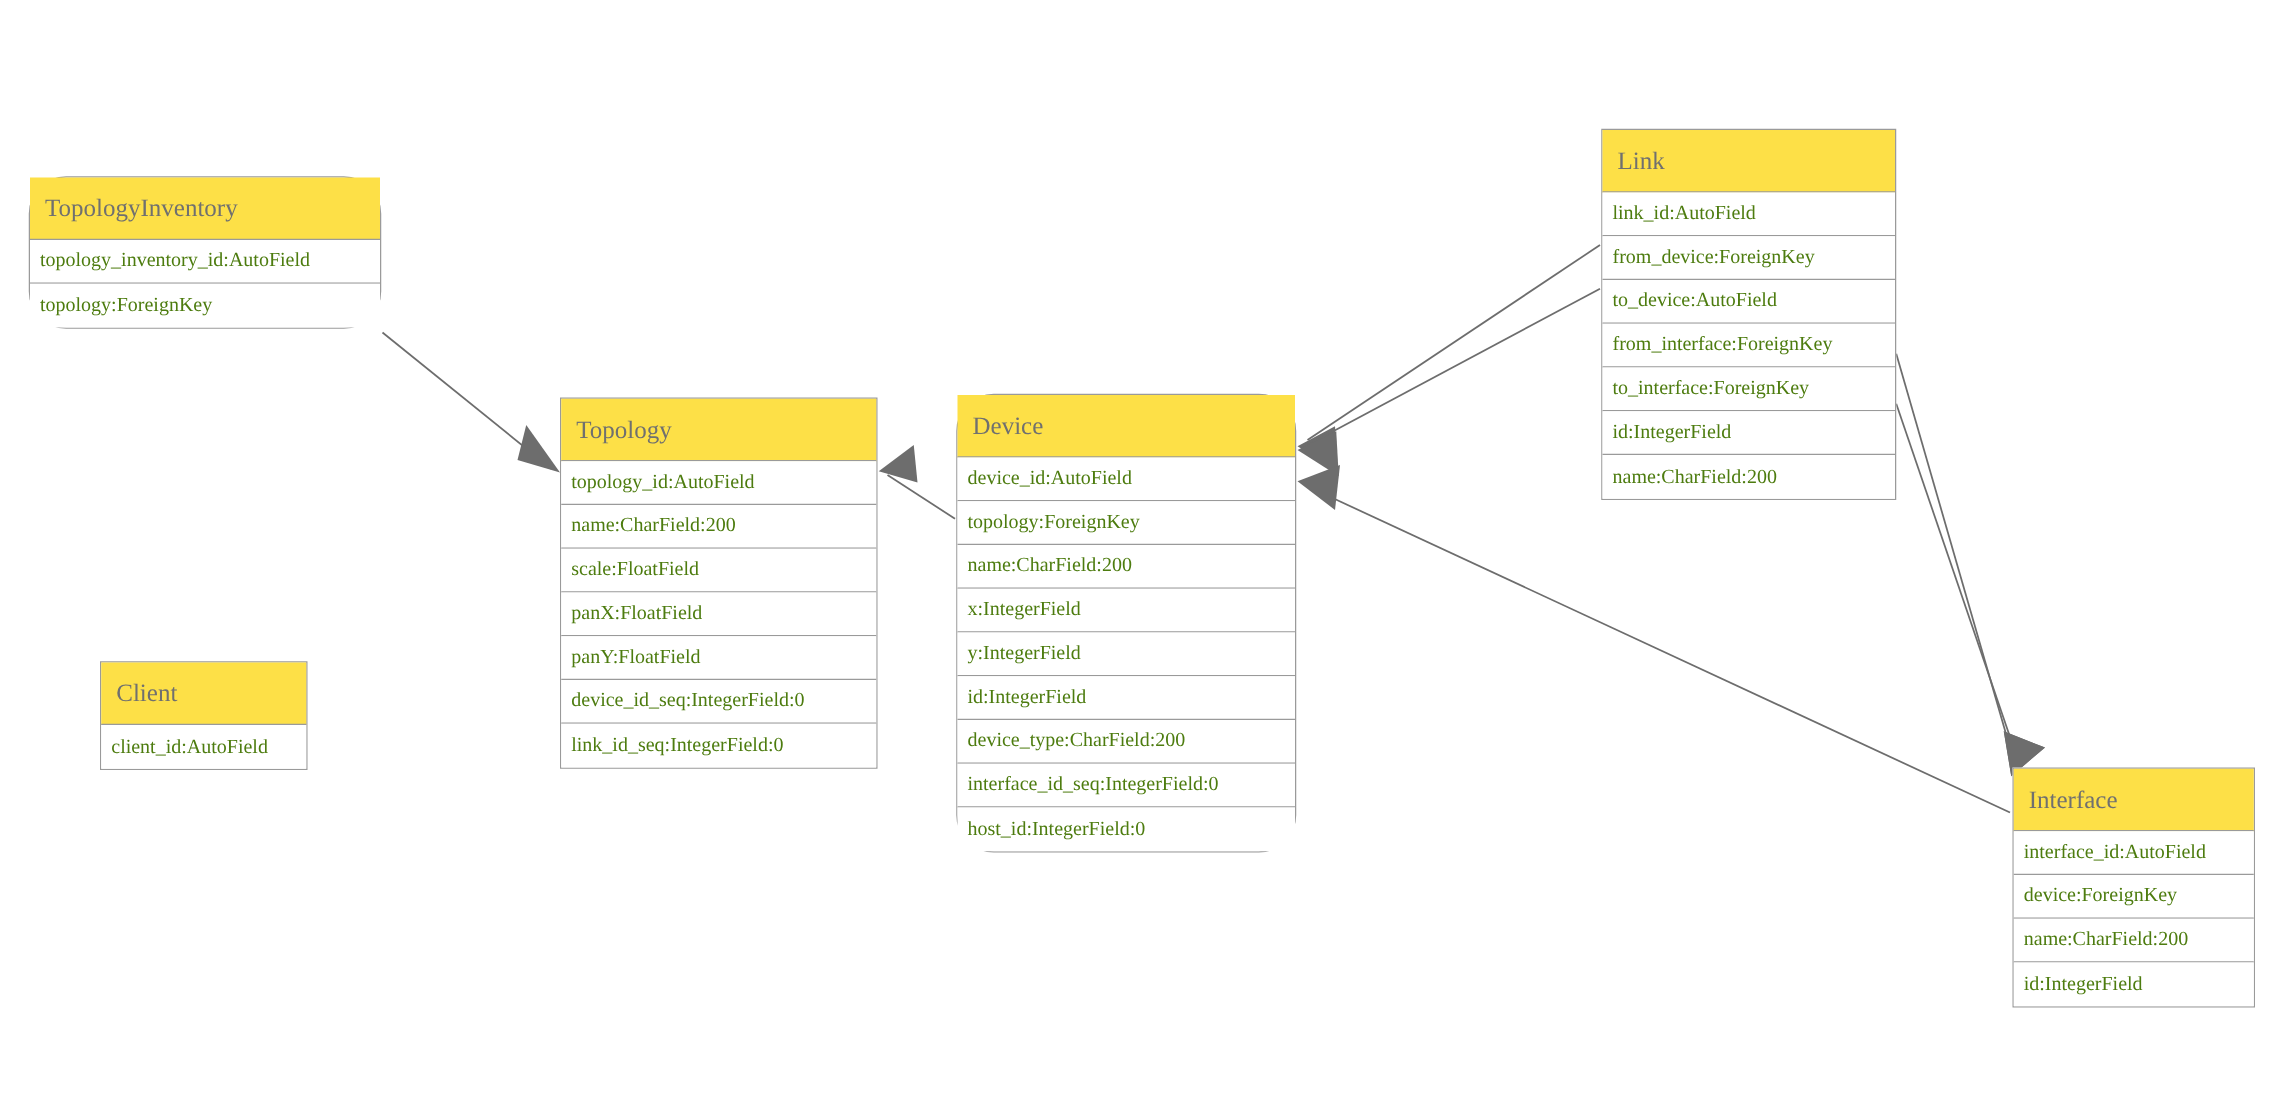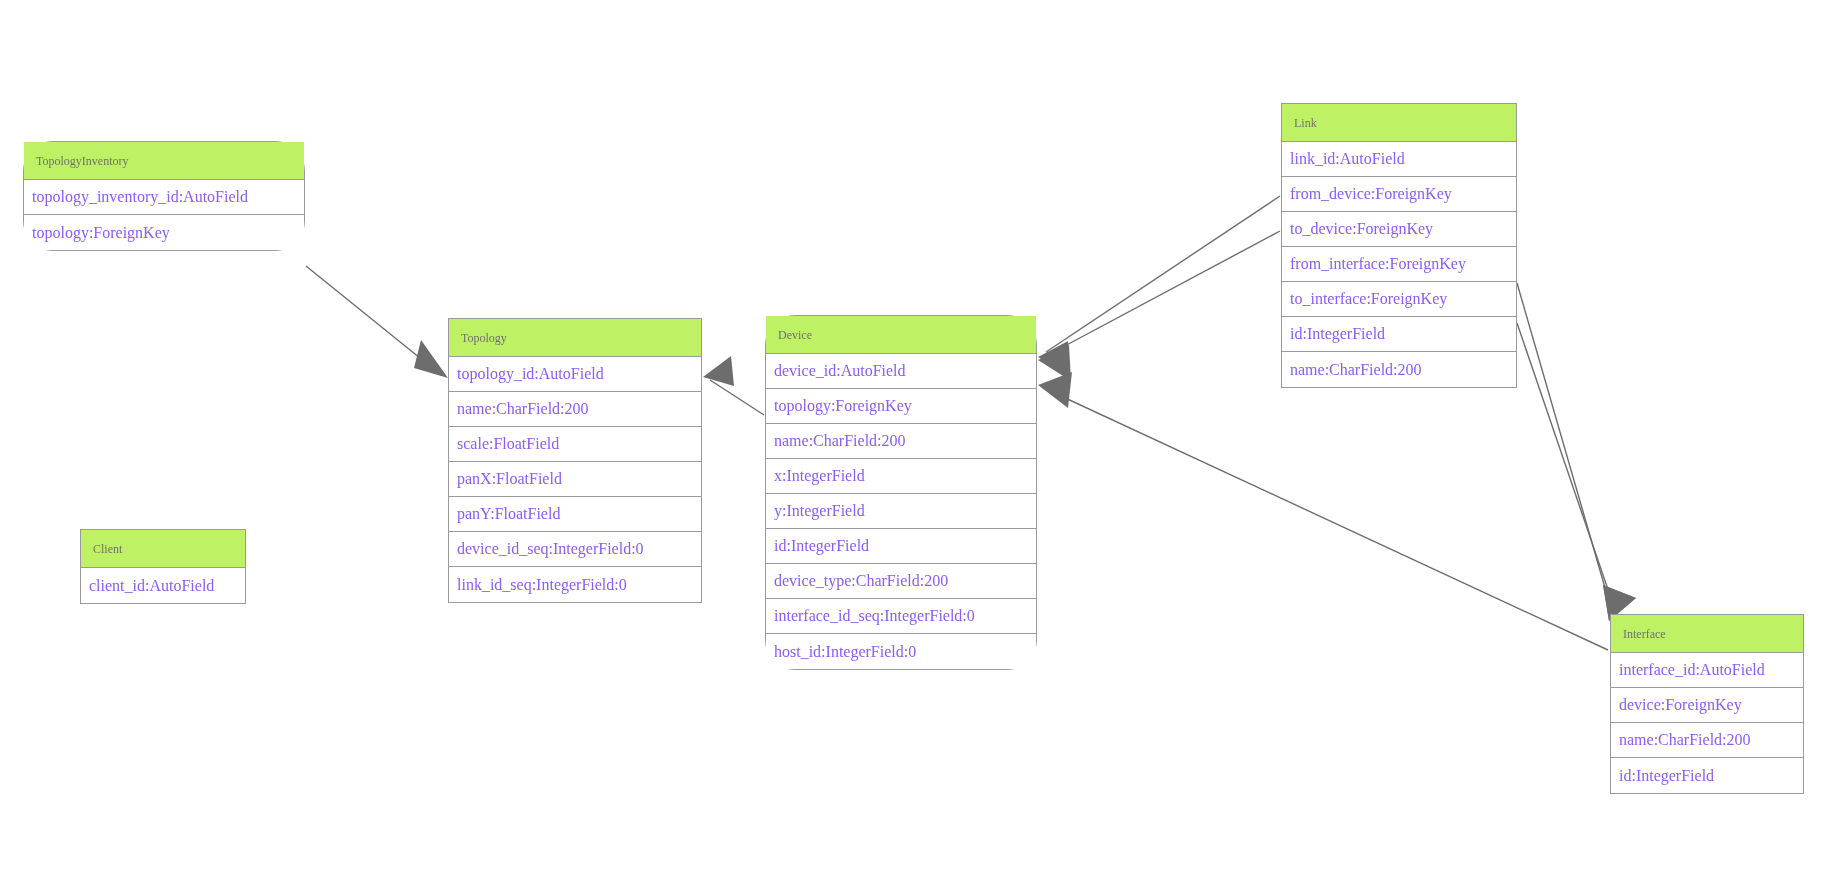--- a/index.html
+++ b/index.html
@@ -37,41 +37,41 @@
   .entity {
     position: absolute;
     box-sizing: border-box;
     border: 1px solid #9a9a9a;
     background: #ffffff;
     z-index: 2;
   }
 
   .entity-header {
     box-sizing: border-box;
-    background: #bef264;
+    background: #fde047;
     border-bottom: 1px solid #9a9a9a;
     color: #70706f;
-    font-size: 12px;
+    font-size: 20px;
     line-height: 1;
-    height: 38px;
+    height: 50px;
     display: flex;
     align-items: center;
     padding: 0 0 0 12px;
     white-space: nowrap;
   }
 
   .entity-fields {
     display: block;
   }
 
   .field-row {
     box-sizing: border-box;
     height: 35px;
     border-bottom: 1px solid #9a9a9a;
-    color: #8b5cf6;
+    color: #4d7c0f;
     font-size: 16px;
     line-height: 1;
     display: flex;
     align-items: center;
     padding: 0 10px 0 8px;
     white-space: nowrap;
     background: #ffffff;
   }
 
   .field-row:last-child {
@@ -165,21 +165,21 @@
           <div class="field-row">device_type:CharField:200</div>
           <div class="field-row">interface_id_seq:IntegerField:0</div>
           <div class="field-row">host_id:IntegerField:0</div>
         </div>
       </div>
       <div class="entity" style="left: 1281px; top: 103px; width: 236px;">
         <div class="entity-header">Link</div>
         <div class="entity-fields">
           <div class="field-row">link_id:AutoField</div>
           <div class="field-row">from_device:ForeignKey</div>
-          <div class="field-row">to_device:ForeignKey</div>
+          <div class="field-row">to_device:AutoField</div>
           <div class="field-row">from_interface:ForeignKey</div>
           <div class="field-row">to_interface:ForeignKey</div>
           <div class="field-row">id:IntegerField</div>
           <div class="field-row">name:CharField:200</div>
         </div>
       </div>
       <div class="entity" style="left: 1610px; top: 570px; width: 194px; margin-top: 44px;">
         <div class="entity-header">Interface</div>
         <div class="entity-fields">
           <div class="field-row">interface_id:AutoField</div>

